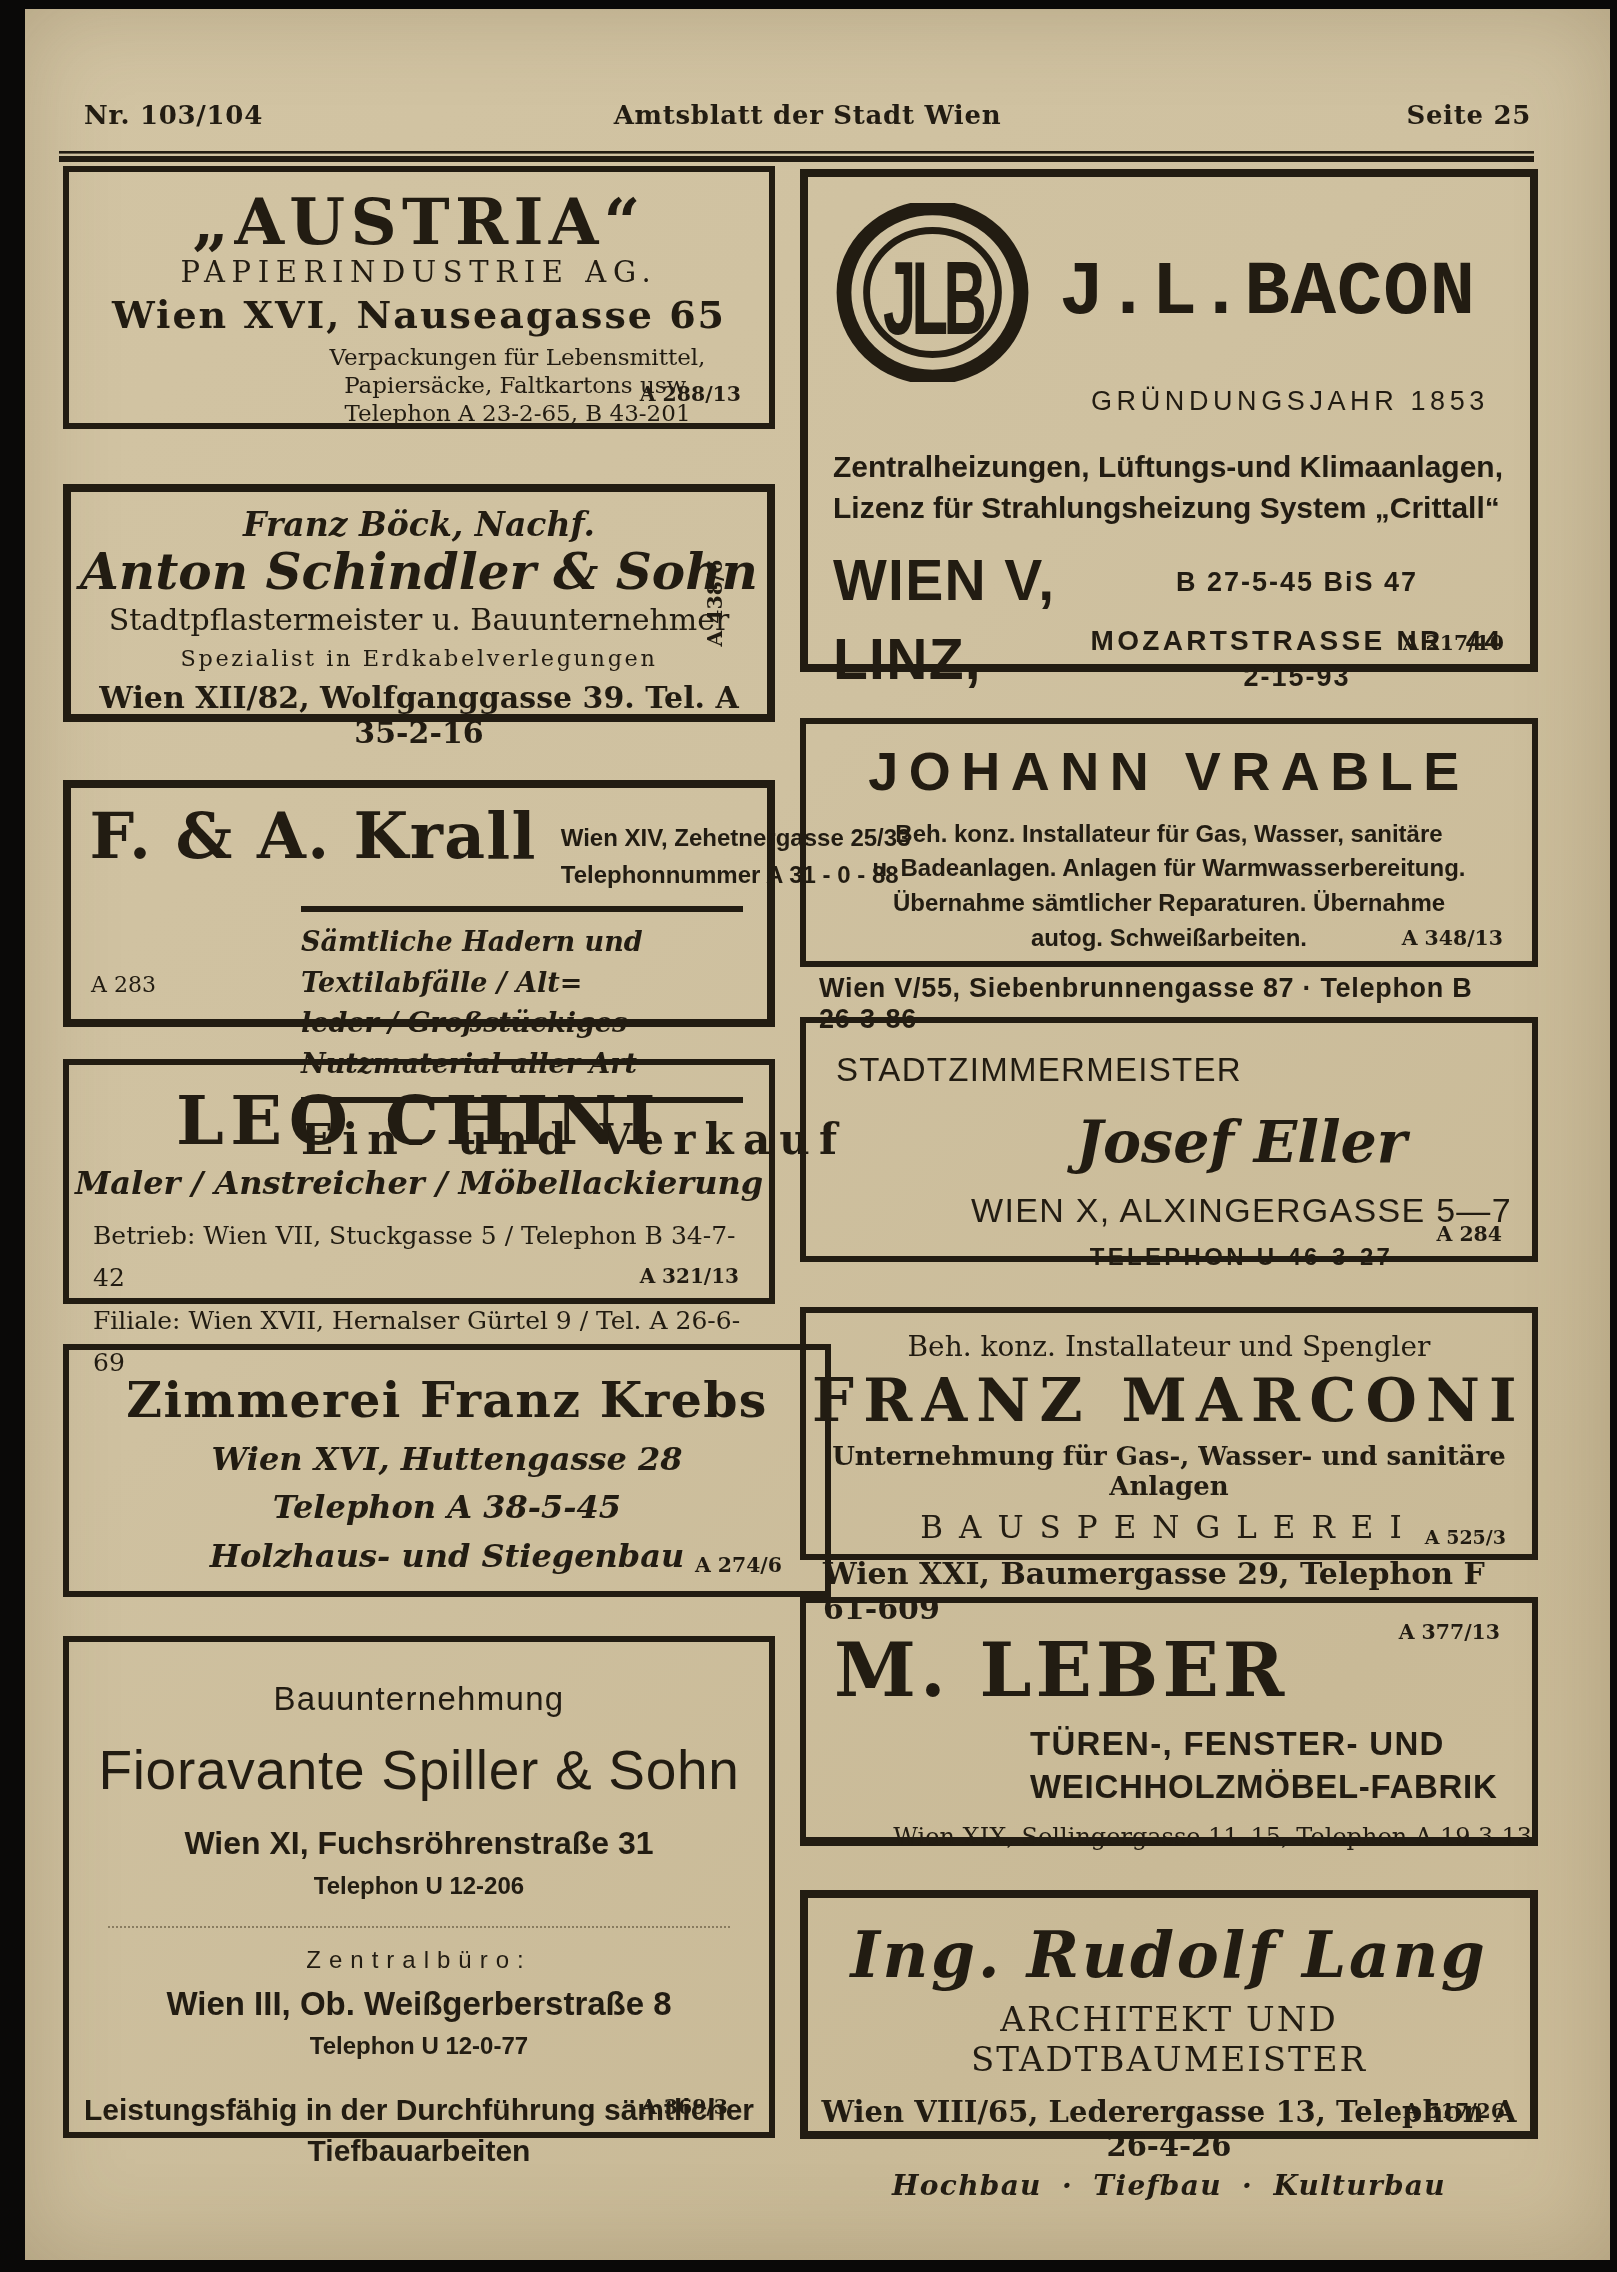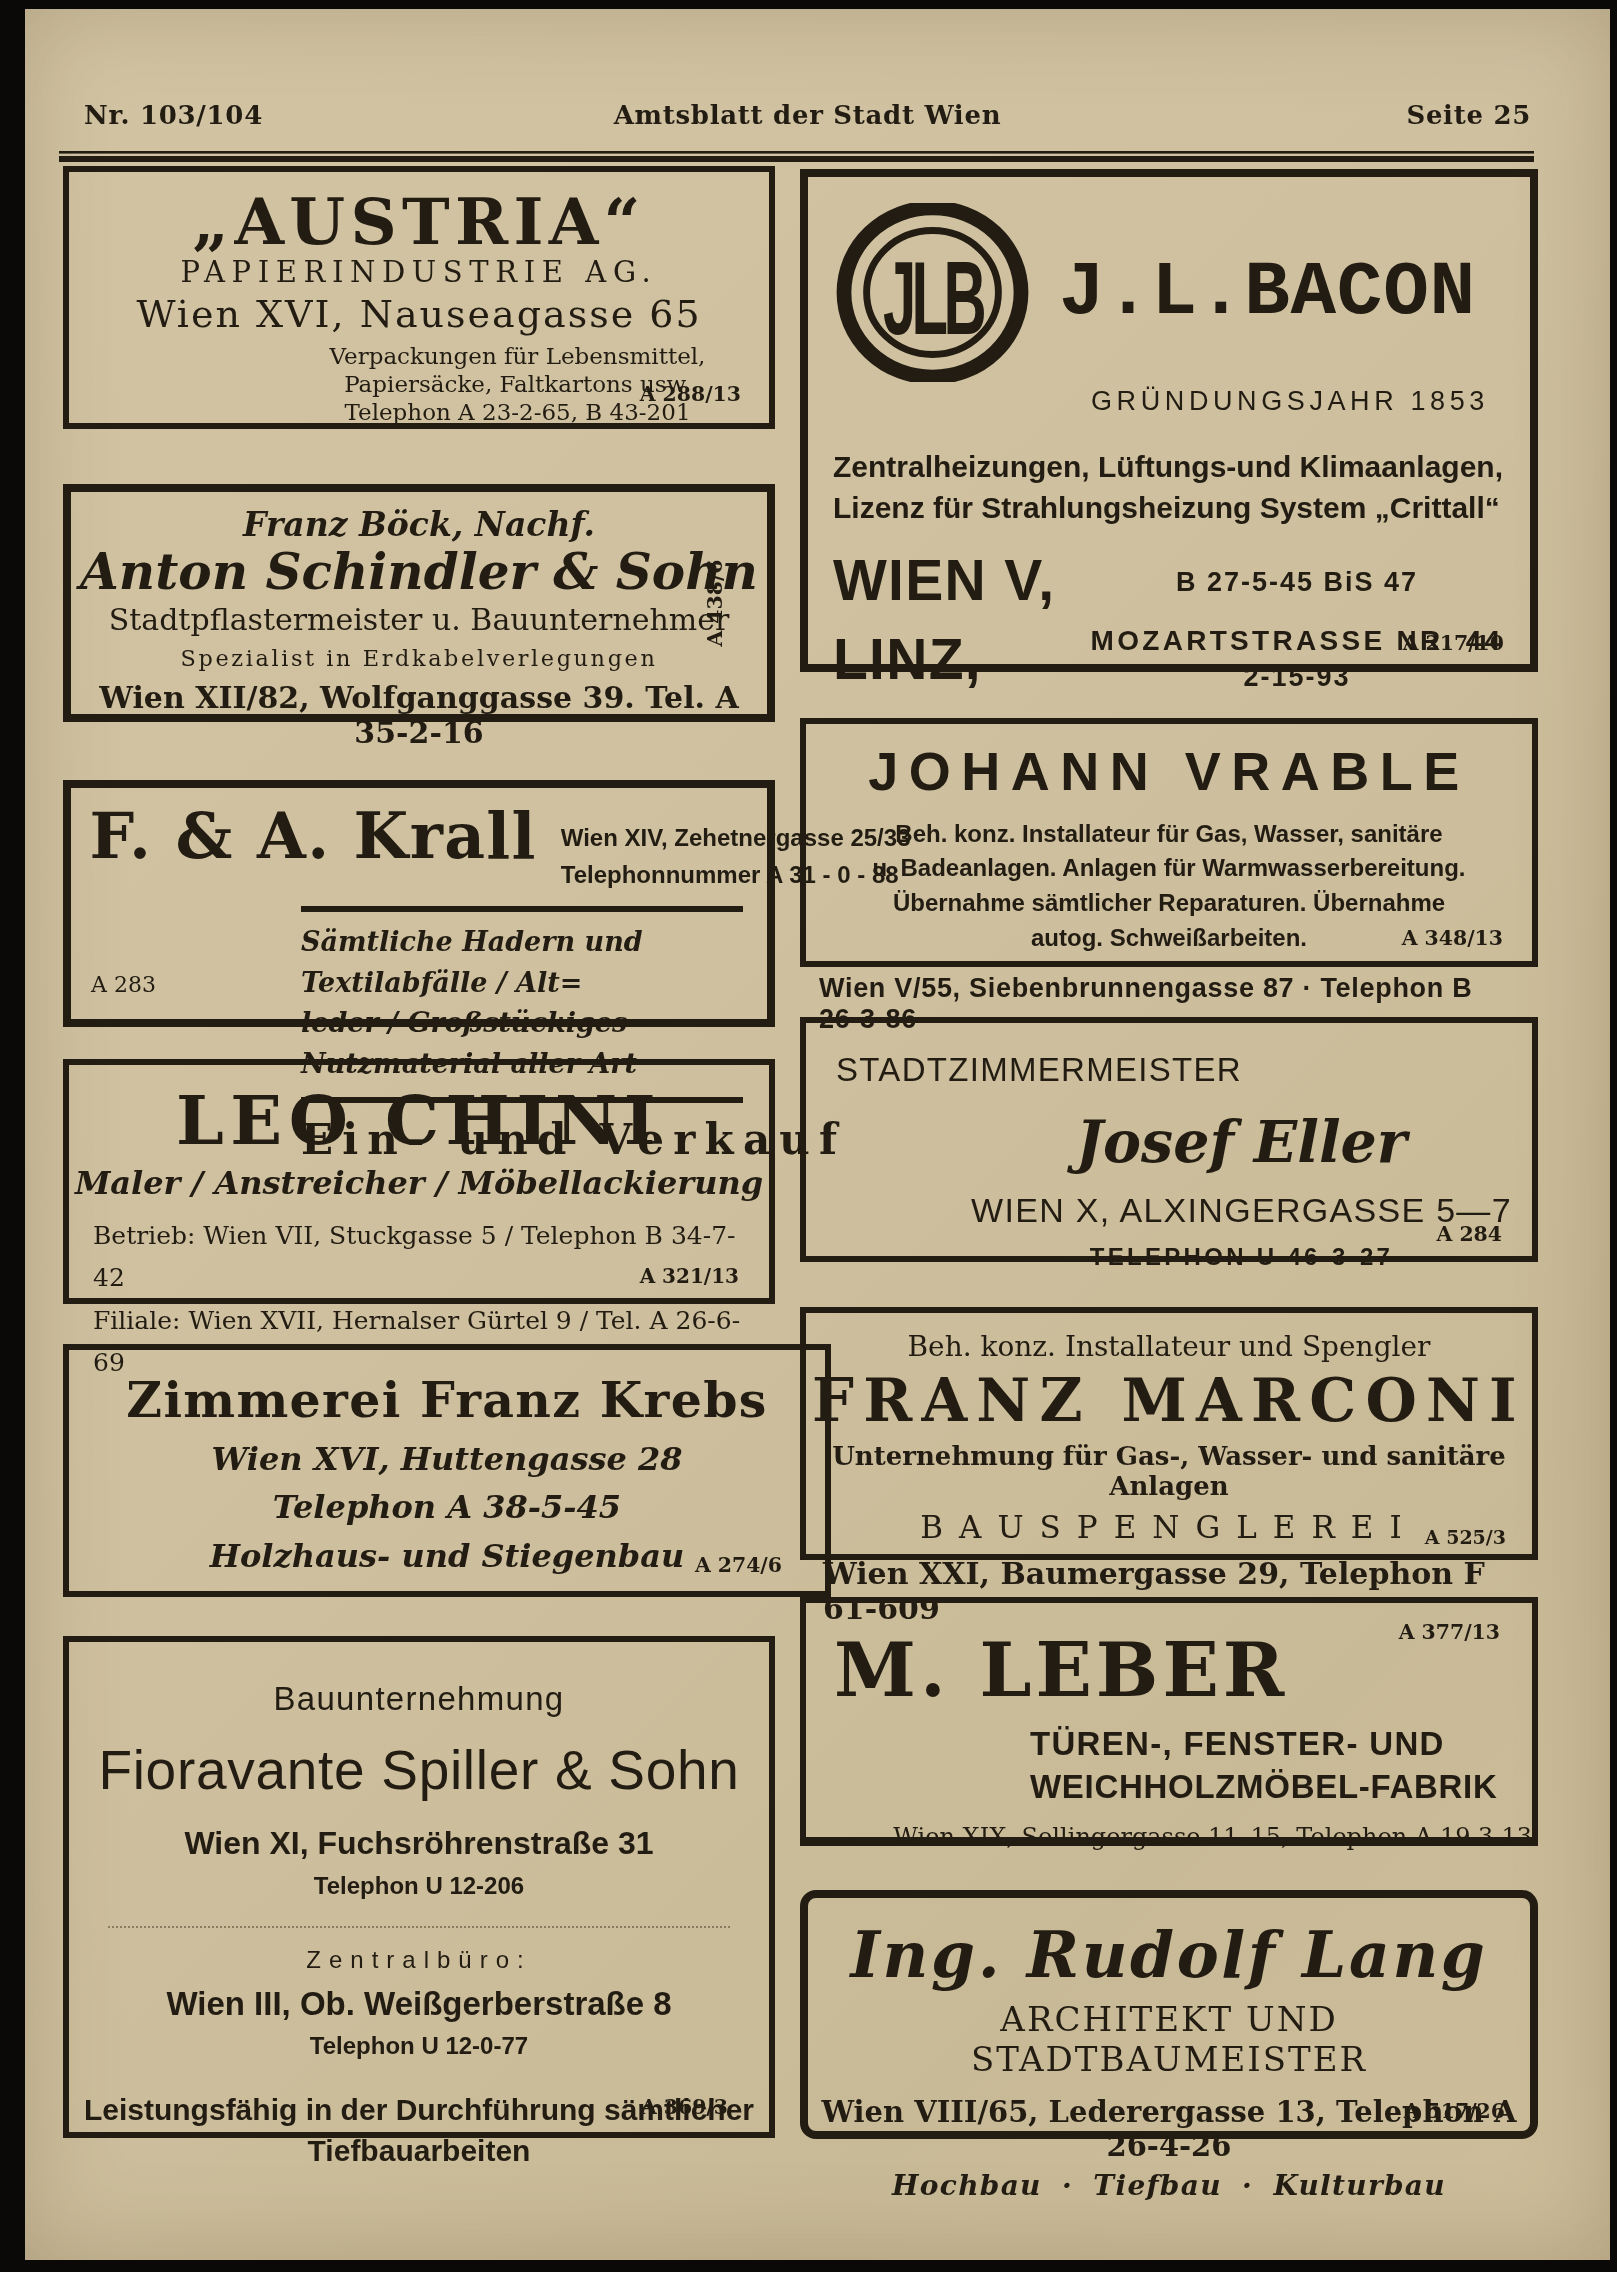--- a/index.html
+++ b/index.html
@@ -39,21 +39,21 @@
   .box{position:absolute;border:6px solid var(--ink);}
   .ref{font-size:20.4px;font-weight:700;font-family:"DejaVu Serif",serif;}
   .sans{font-family:"Liberation Sans","DejaVu Sans",sans-serif;}
   .serif{font-family:"DejaVu Serif",serif;}
   .frak{font-family:"DejaVu Serif",serif;font-style:italic;font-weight:700;}
   .ctr{text-align:center;}
   
   .austria{left:38px;top:157px;width:712px;height:263px;border-width:6px;}
   .austria .t1{font-size:64px;font-weight:700;letter-spacing:5.3px;margin-top:12px;}
   .austria .t2{font-size:29px;letter-spacing:6.6px;margin-top:-4px;}
-  .austria .t3{font-size:38px;font-weight:400;letter-spacing:2px;margin-top:2.6px;}
+  .austria .t3{font-size:38px;font-weight:700;letter-spacing:2px;margin-top:2.6px;}
   .austria .blk{margin:6.6px 0 0 197px;font-size:23px;line-height:1.22;}
   .austria .refrow{position:absolute;right:28px;bottom:17px;}
   
   .schindler{left:38px;top:475px;width:712px;height:238px;border-width:8px;}
   .schindler .t1{font-size:33px;margin-top:13px;}
   .schindler .t2{font-size:50px;margin-top:-2.6px;}
   .schindler .t3{font-size:30px;margin-top:1.3px;font-weight:400;font-style:normal;}
   .schindler .t4{font-size:22.4px;letter-spacing:2.6px;margin-top:8px;}
   .schindler .t5{font-size:30px;font-weight:700;margin-top:9.2px;}
   .schindler .vref{position:absolute;right:9.2px;top:99px;transform:rotate(-90deg);transform-origin:center;}
@@ -126,21 +126,21 @@
   .marconi .addr{font-size:30px;font-weight:700;margin:10.5px 0 0 17px;text-align:left;}
   .marconi .refrow{position:absolute;right:26px;bottom:6.6px;font-size:19px;}
   
   .leber{left:775px;top:1588px;width:738px;height:249px;border-width:6.6px;border-bottom-width:9.2px;}
   .leber .refpos{position:absolute;top:17px;right:32px;}
   .leber .name{font-size:74px;font-weight:700;text-align:left;margin:24px 0 0 28px;letter-spacing:4px;}
   .leber .l1{font-size:33px;font-weight:900;text-align:left;margin:12px 0 0 224px;letter-spacing:1.3px;}
   .leber .l2{font-size:33px;font-weight:900;text-align:left;margin:5.3px 0 0 224px;letter-spacing:0.7px;}
   .leber .addr{font-size:24px;font-weight:400;text-align:right;margin:17px 0 0 26px;}
   
-  .lang{left:775px;top:1881px;width:738px;height:249px;border-width:8px;border-radius:16px;}
+  .lang{left:775px;top:1881px;width:738px;height:249px;border-width:8px;}
   .lang .name{font-size:63px;margin-top:20px;letter-spacing:2.6px;}
   .lang .sub{font-size:34px;margin-top:6.6px;letter-spacing:2px;}
   .lang .addr{font-size:29px;font-weight:700;margin-top:16px;}
   .lang .tag{font-size:28px;font-weight:700;font-style:italic;margin-top:6.6px;letter-spacing:1.3px;word-spacing:9.2px;}
   .lang .refrow{position:absolute;right:25px;bottom:8px;}
 </style>
 </head>
 <body>
 
 <div class="paper">

